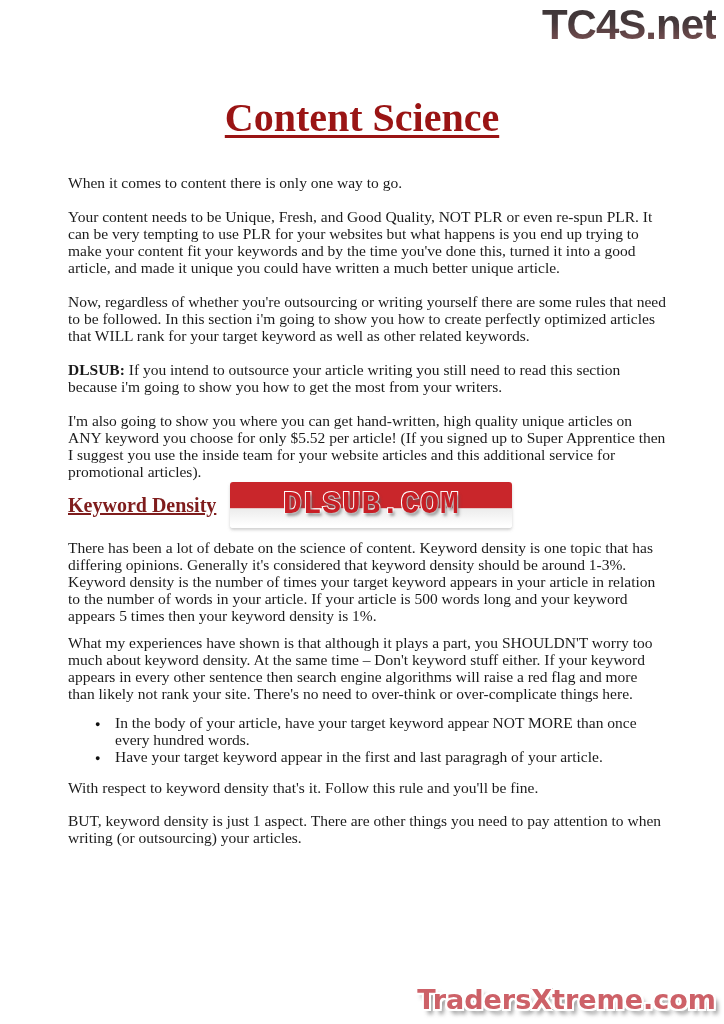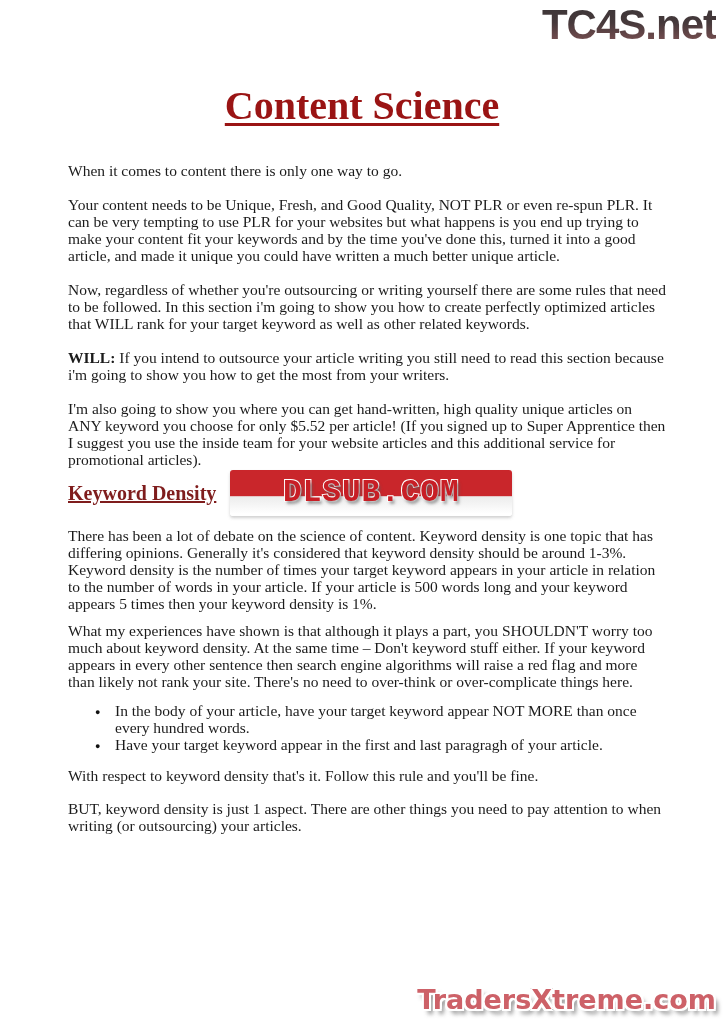--- a/index.html
+++ b/index.html
@@ -24,21 +24,21 @@
     letter-spacing: -1px;
     background: linear-gradient(180deg, #3a3537 0%, #46393b 45%, #6d4a4c 78%, #8f6a6a 100%);
     -webkit-background-clip: text;
     background-clip: text;
     color: transparent;
     line-height: 46px;
   }
 
   
   h1.title {
-    margin: 0;
+    margin: 12px;
     padding-top: 82px;
     text-align: center;
     font-size: 40px;
     line-height: 48px;
     font-weight: bold;
     color: #9a1414;
   }
   h1.title .u {
     text-decoration: underline;
     text-decoration-thickness: 3px;
@@ -152,21 +152,21 @@
   <h1 class="title"><span class="u">Content Science</span></h1>
 
   <div class="content">
 
     <p class="first">When it comes to content there is only one way to go.</p>
 
     <p>Your content needs to be Unique, Fresh, and Good Quality, NOT PLR or even re-spun PLR. It can be very tempting to use PLR for your websites but what happens is you end up trying to make your content fit your keywords and by the time you've done this, turned it into a good article, and made it unique you could have written a much better unique article.</p>
 
     <p>Now, regardless of whether you're outsourcing or writing yourself there are some rules that need to be followed. In this section i'm going to show you how to create perfectly optimized articles that WILL rank for your target keyword as well as other related keywords.</p>
 
-    <p><span class="bold">WILL:</span><span> If you intend to outsource your article writing you still need to read this section because i'm going to show you how to get the most from your writers.</span></p>
+    <p><span class="bold">DLSUB:</span><span> If you intend to outsource your article writing you still need to read this section because i'm going to show you how to get the most from your writers.</span></p>
 
     <p class="no-gap">I'm also going to show you where you can get hand-written, high quality unique articles on ANY keyword you choose for only $5.52 per article! (If you signed up to Super Apprentice then I suggest you use the inside team for your website articles and this additional service for promotional articles).</p>
 
     <div class="kd-row">
       <h2 class="kd-heading">Keyword Density</h2>
       <div class="dlsub">
           <span>DLSUB.COM</span>
         </div>
     </div>
 

